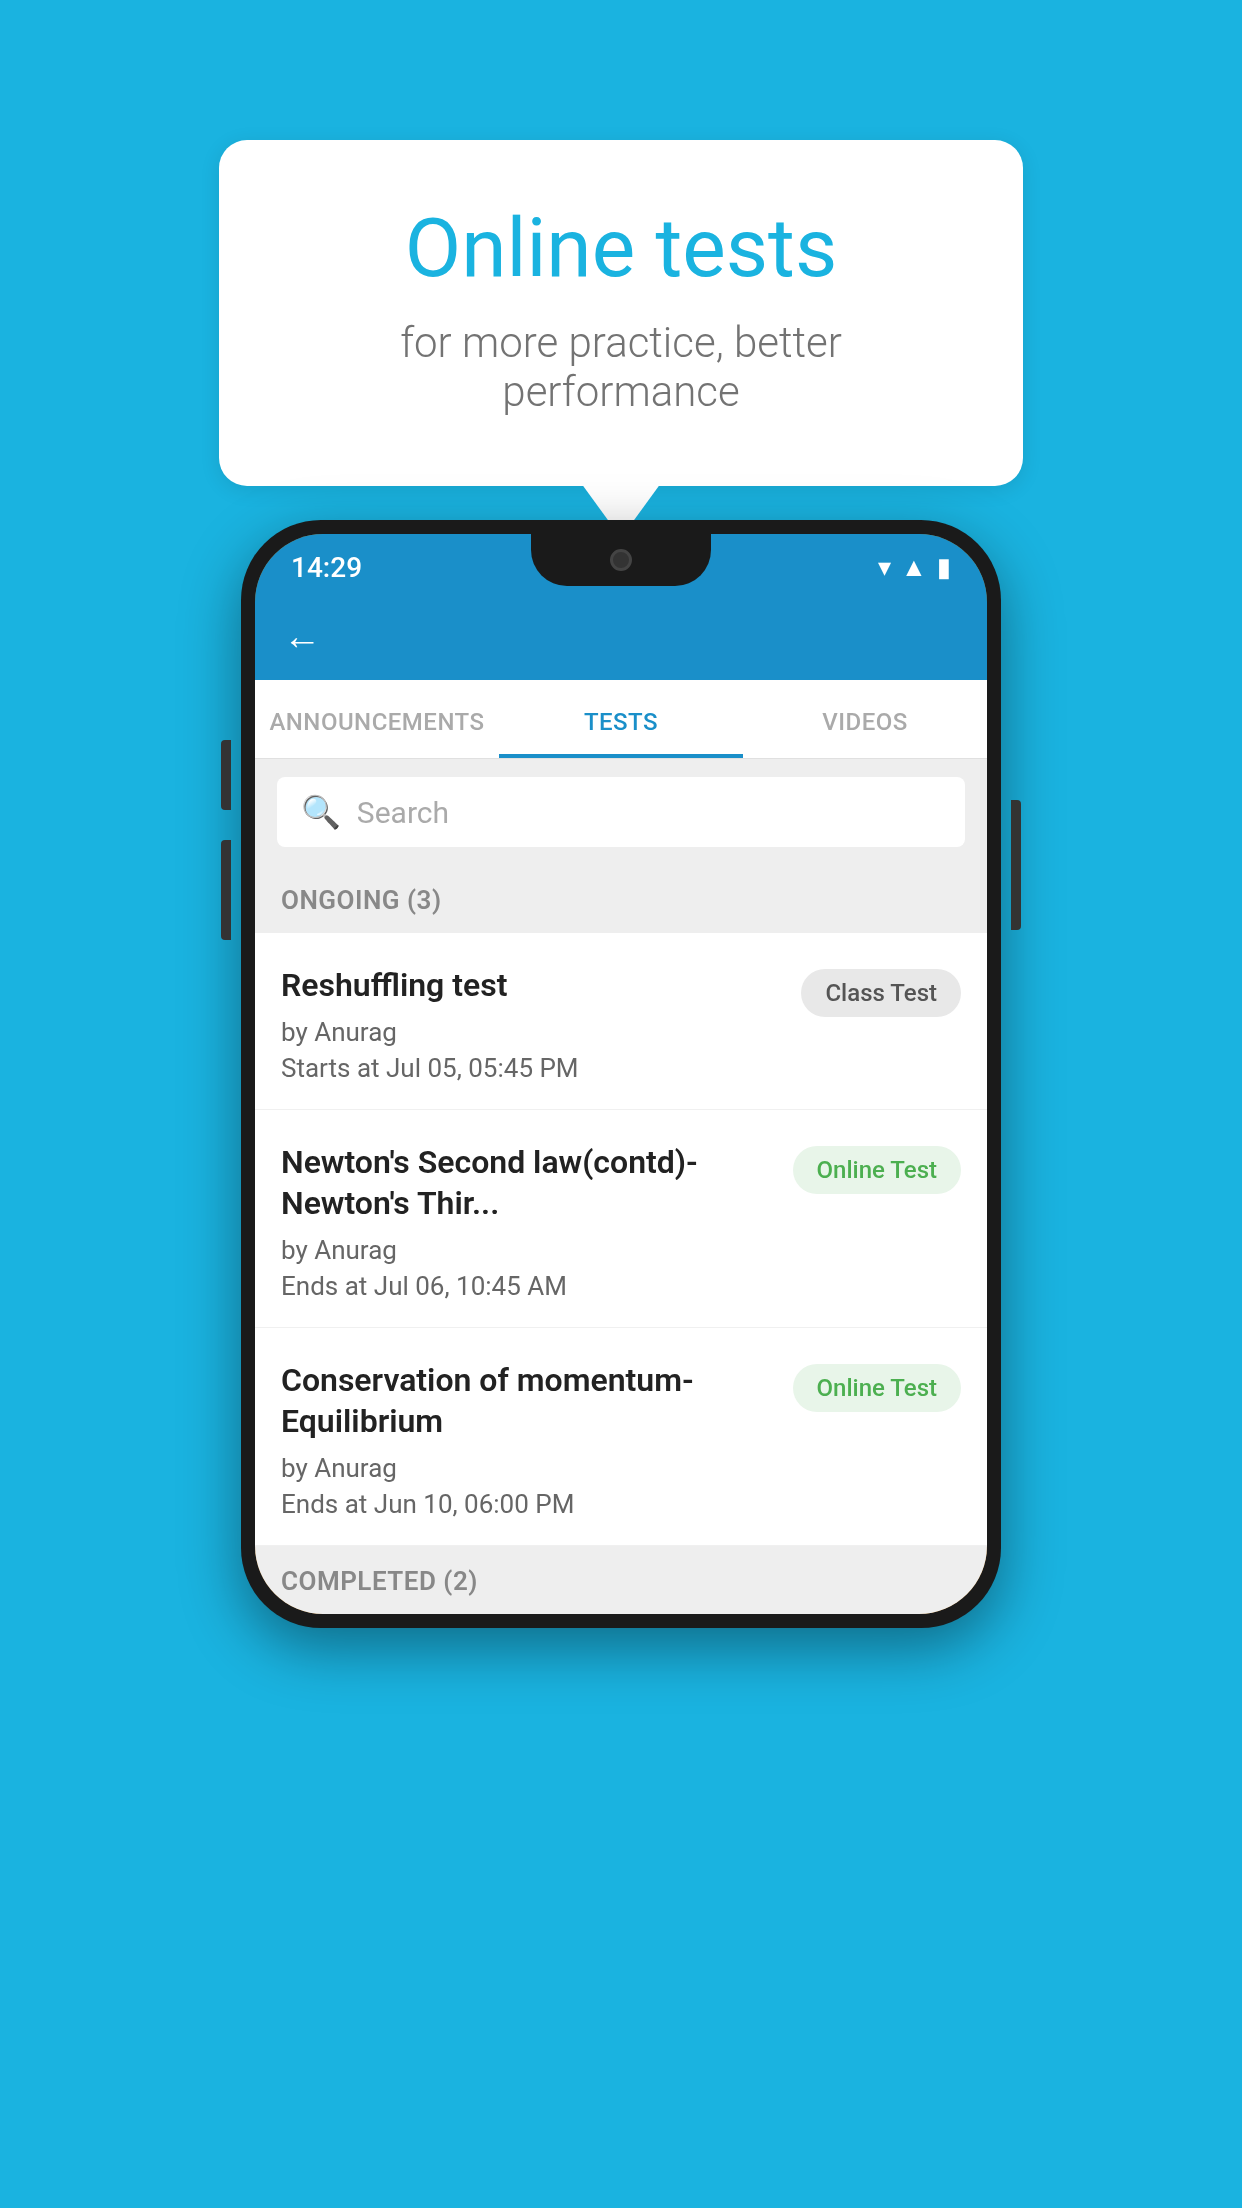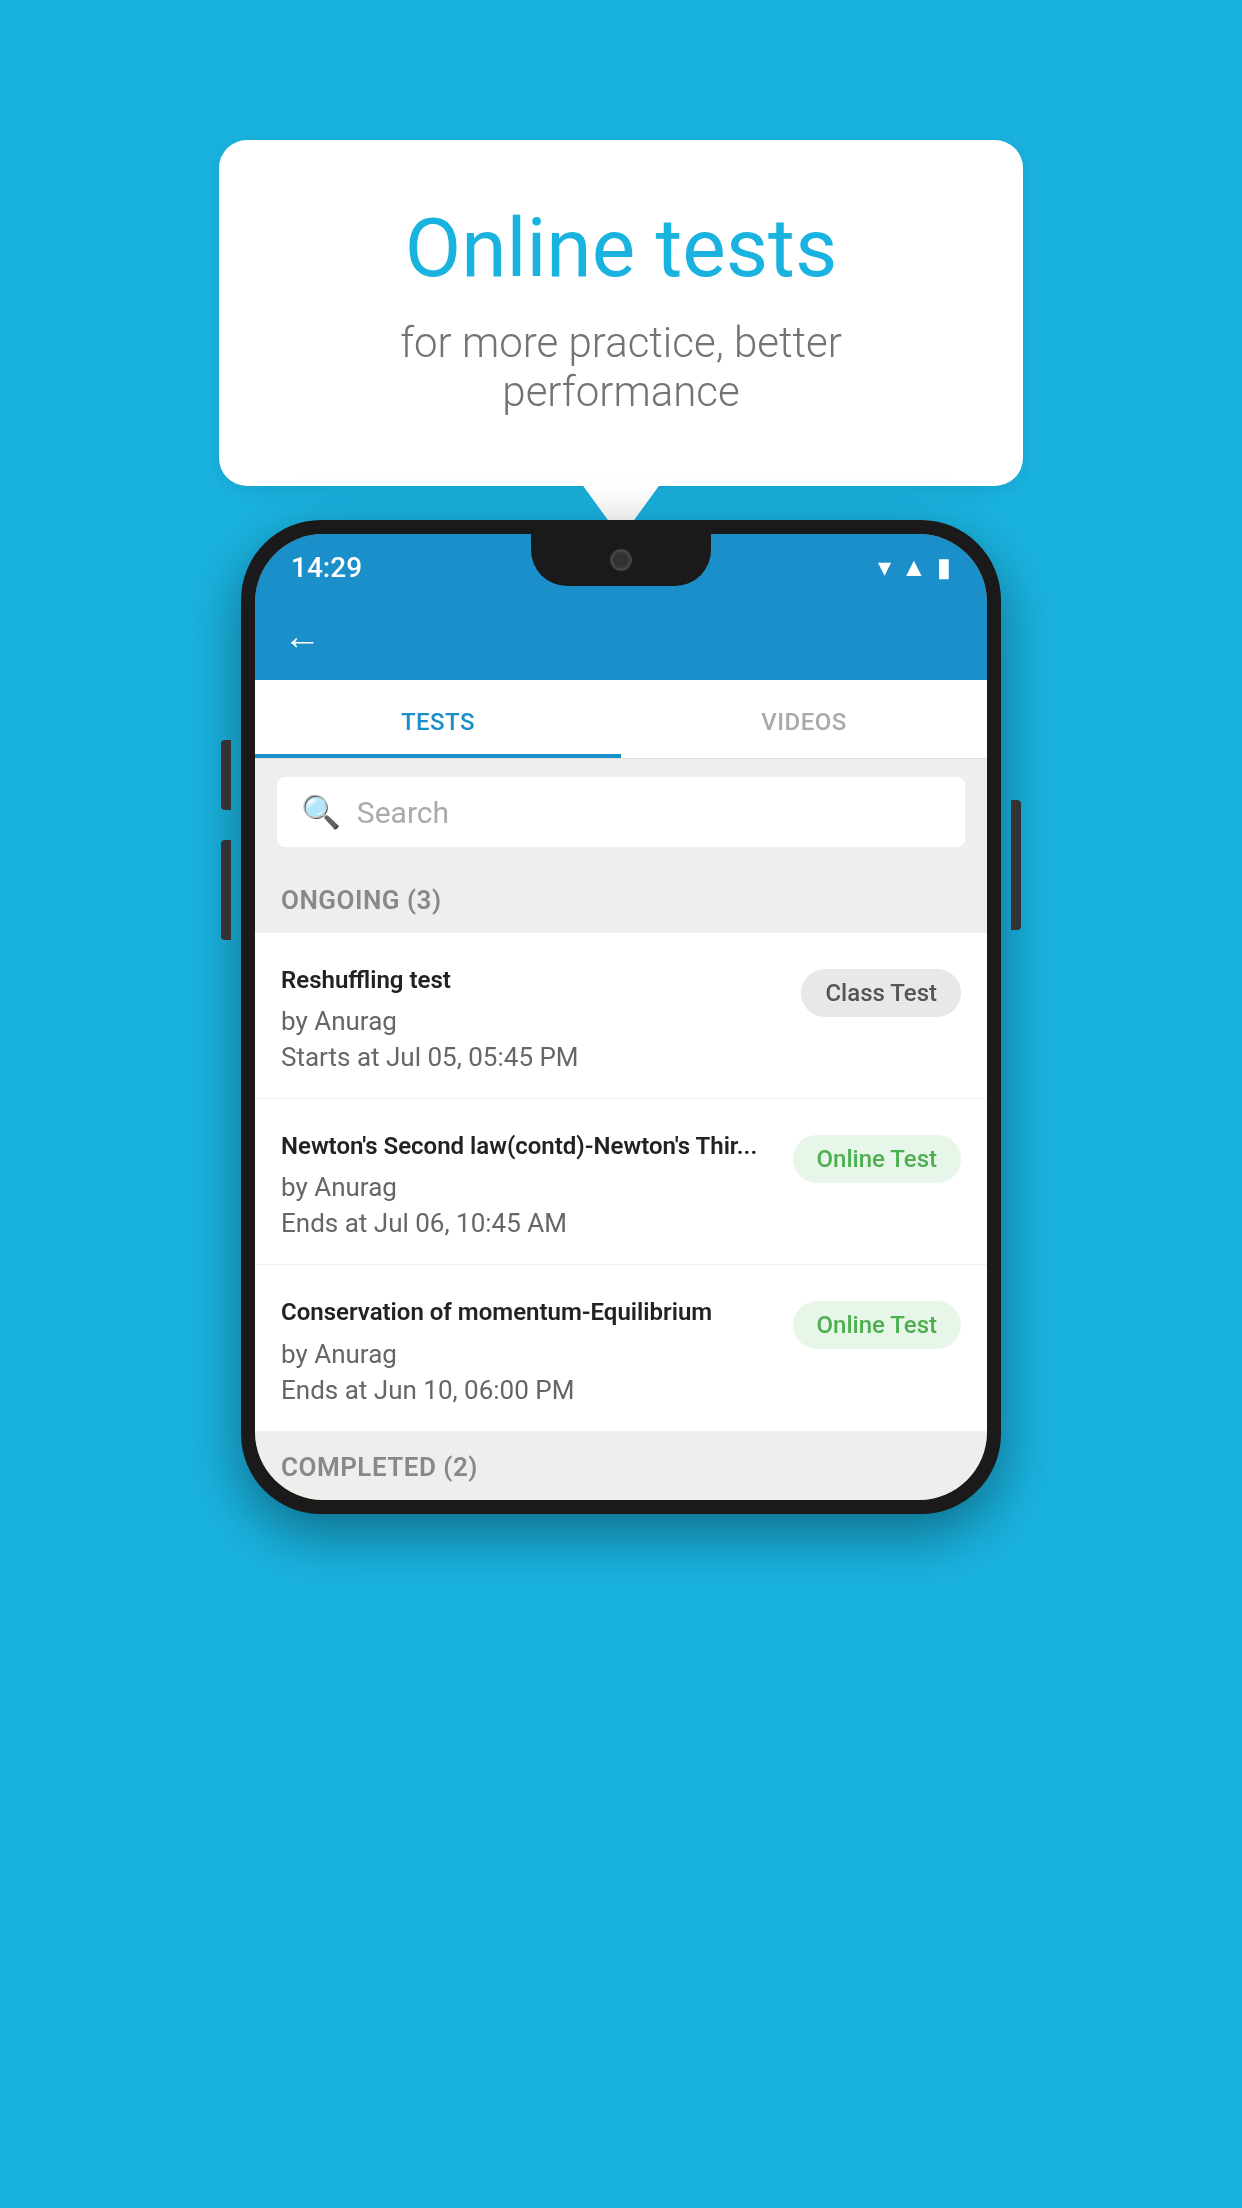--- a/index.html
+++ b/index.html
@@ -240,21 +240,21 @@
       justify-content: space-between;
       align-items: flex-start;
     }
 
     .test-info {
       flex: 1;
       padding-right: 20px;
     }
 
     .test-title {
-      font-size: 24px;
+      font-size: 32px;
       font-weight: 600;
       color: #222222;
       margin-bottom: 10px;
       line-height: 1.3;
     }
 
     .test-author {
       font-size: 26px;
       color: #666666;
       margin-bottom: 6px;
@@ -352,20 +352,21 @@
           <span class="signal-icon">▲</span>
           <span class="battery-icon">▮</span>
         </div>
       </div>
 
       <div class="app-bar">
         <span class="back-arrow">←</span>
       </div>
 
       <div class="tabs-container">
+        <div class="tab">ANNOUNCEMENTS</div>
         <div class="tab active">TESTS</div>
         <div class="tab">VIDEOS</div>
       </div>
 
       <div class="search-container">
         <div class="search-bar">
           <span class="search-icon-svg">🔍</span>
           <span class="search-placeholder">Search</span>
         </div>
       </div>

